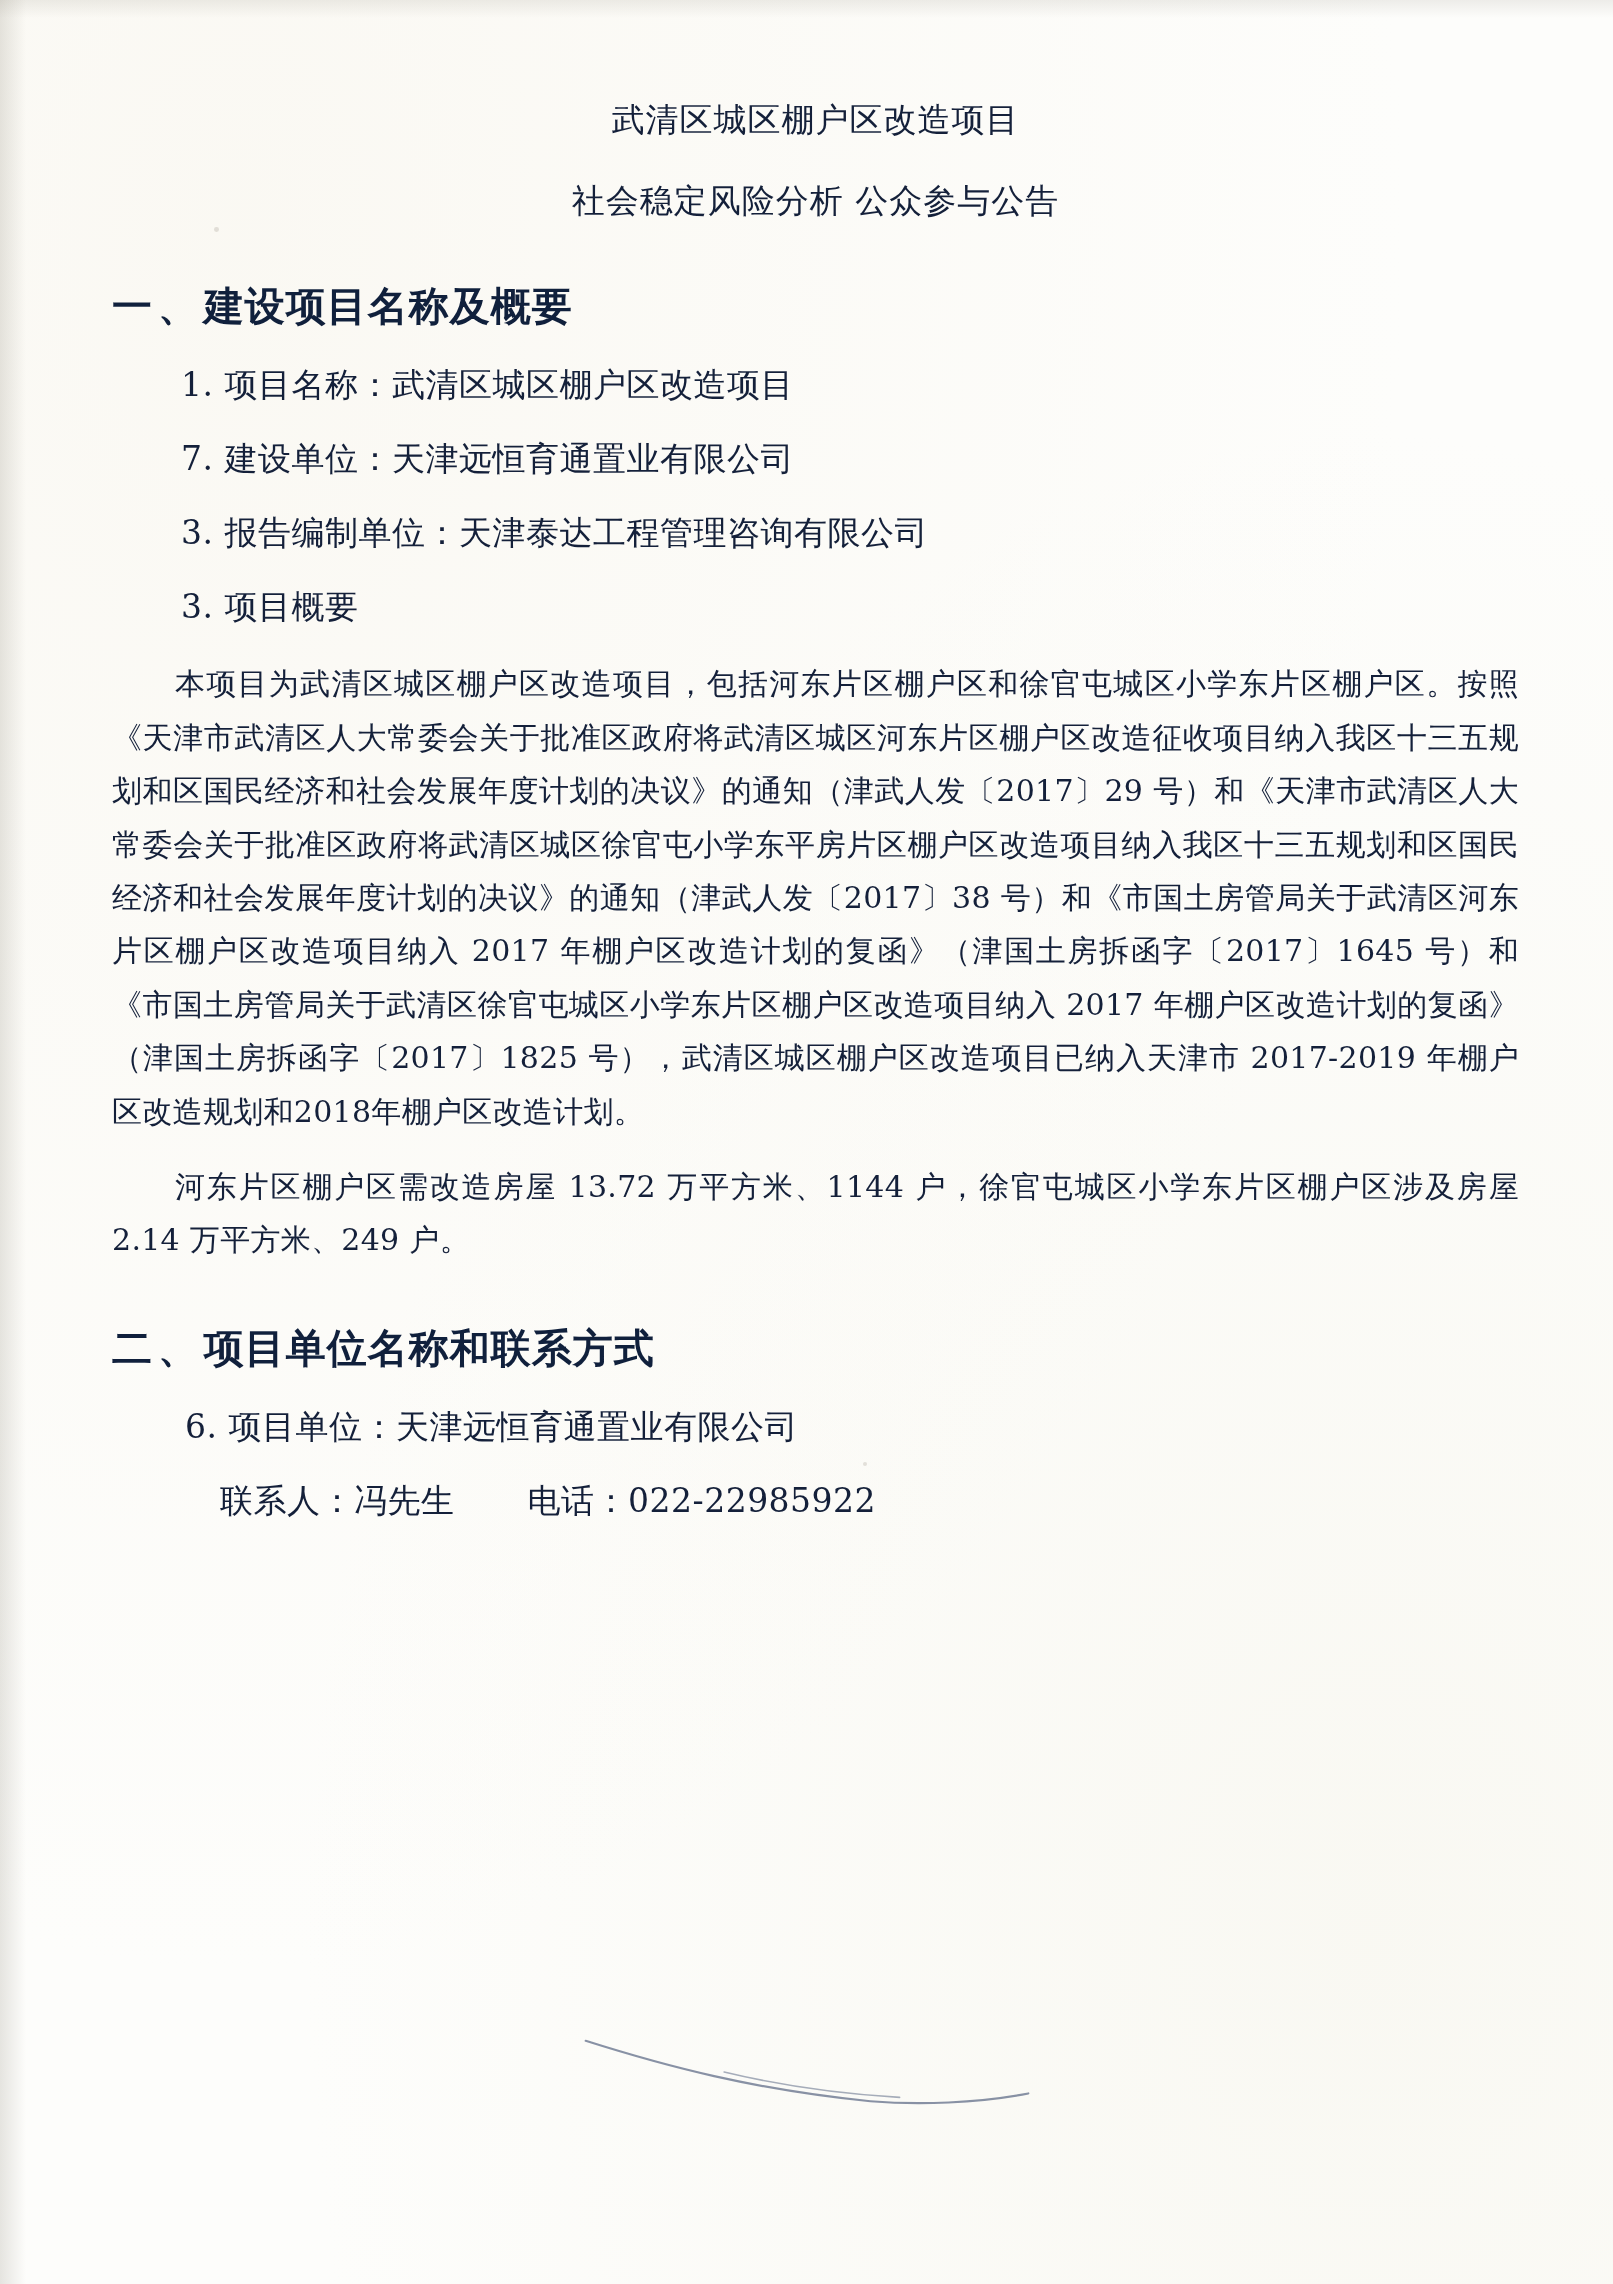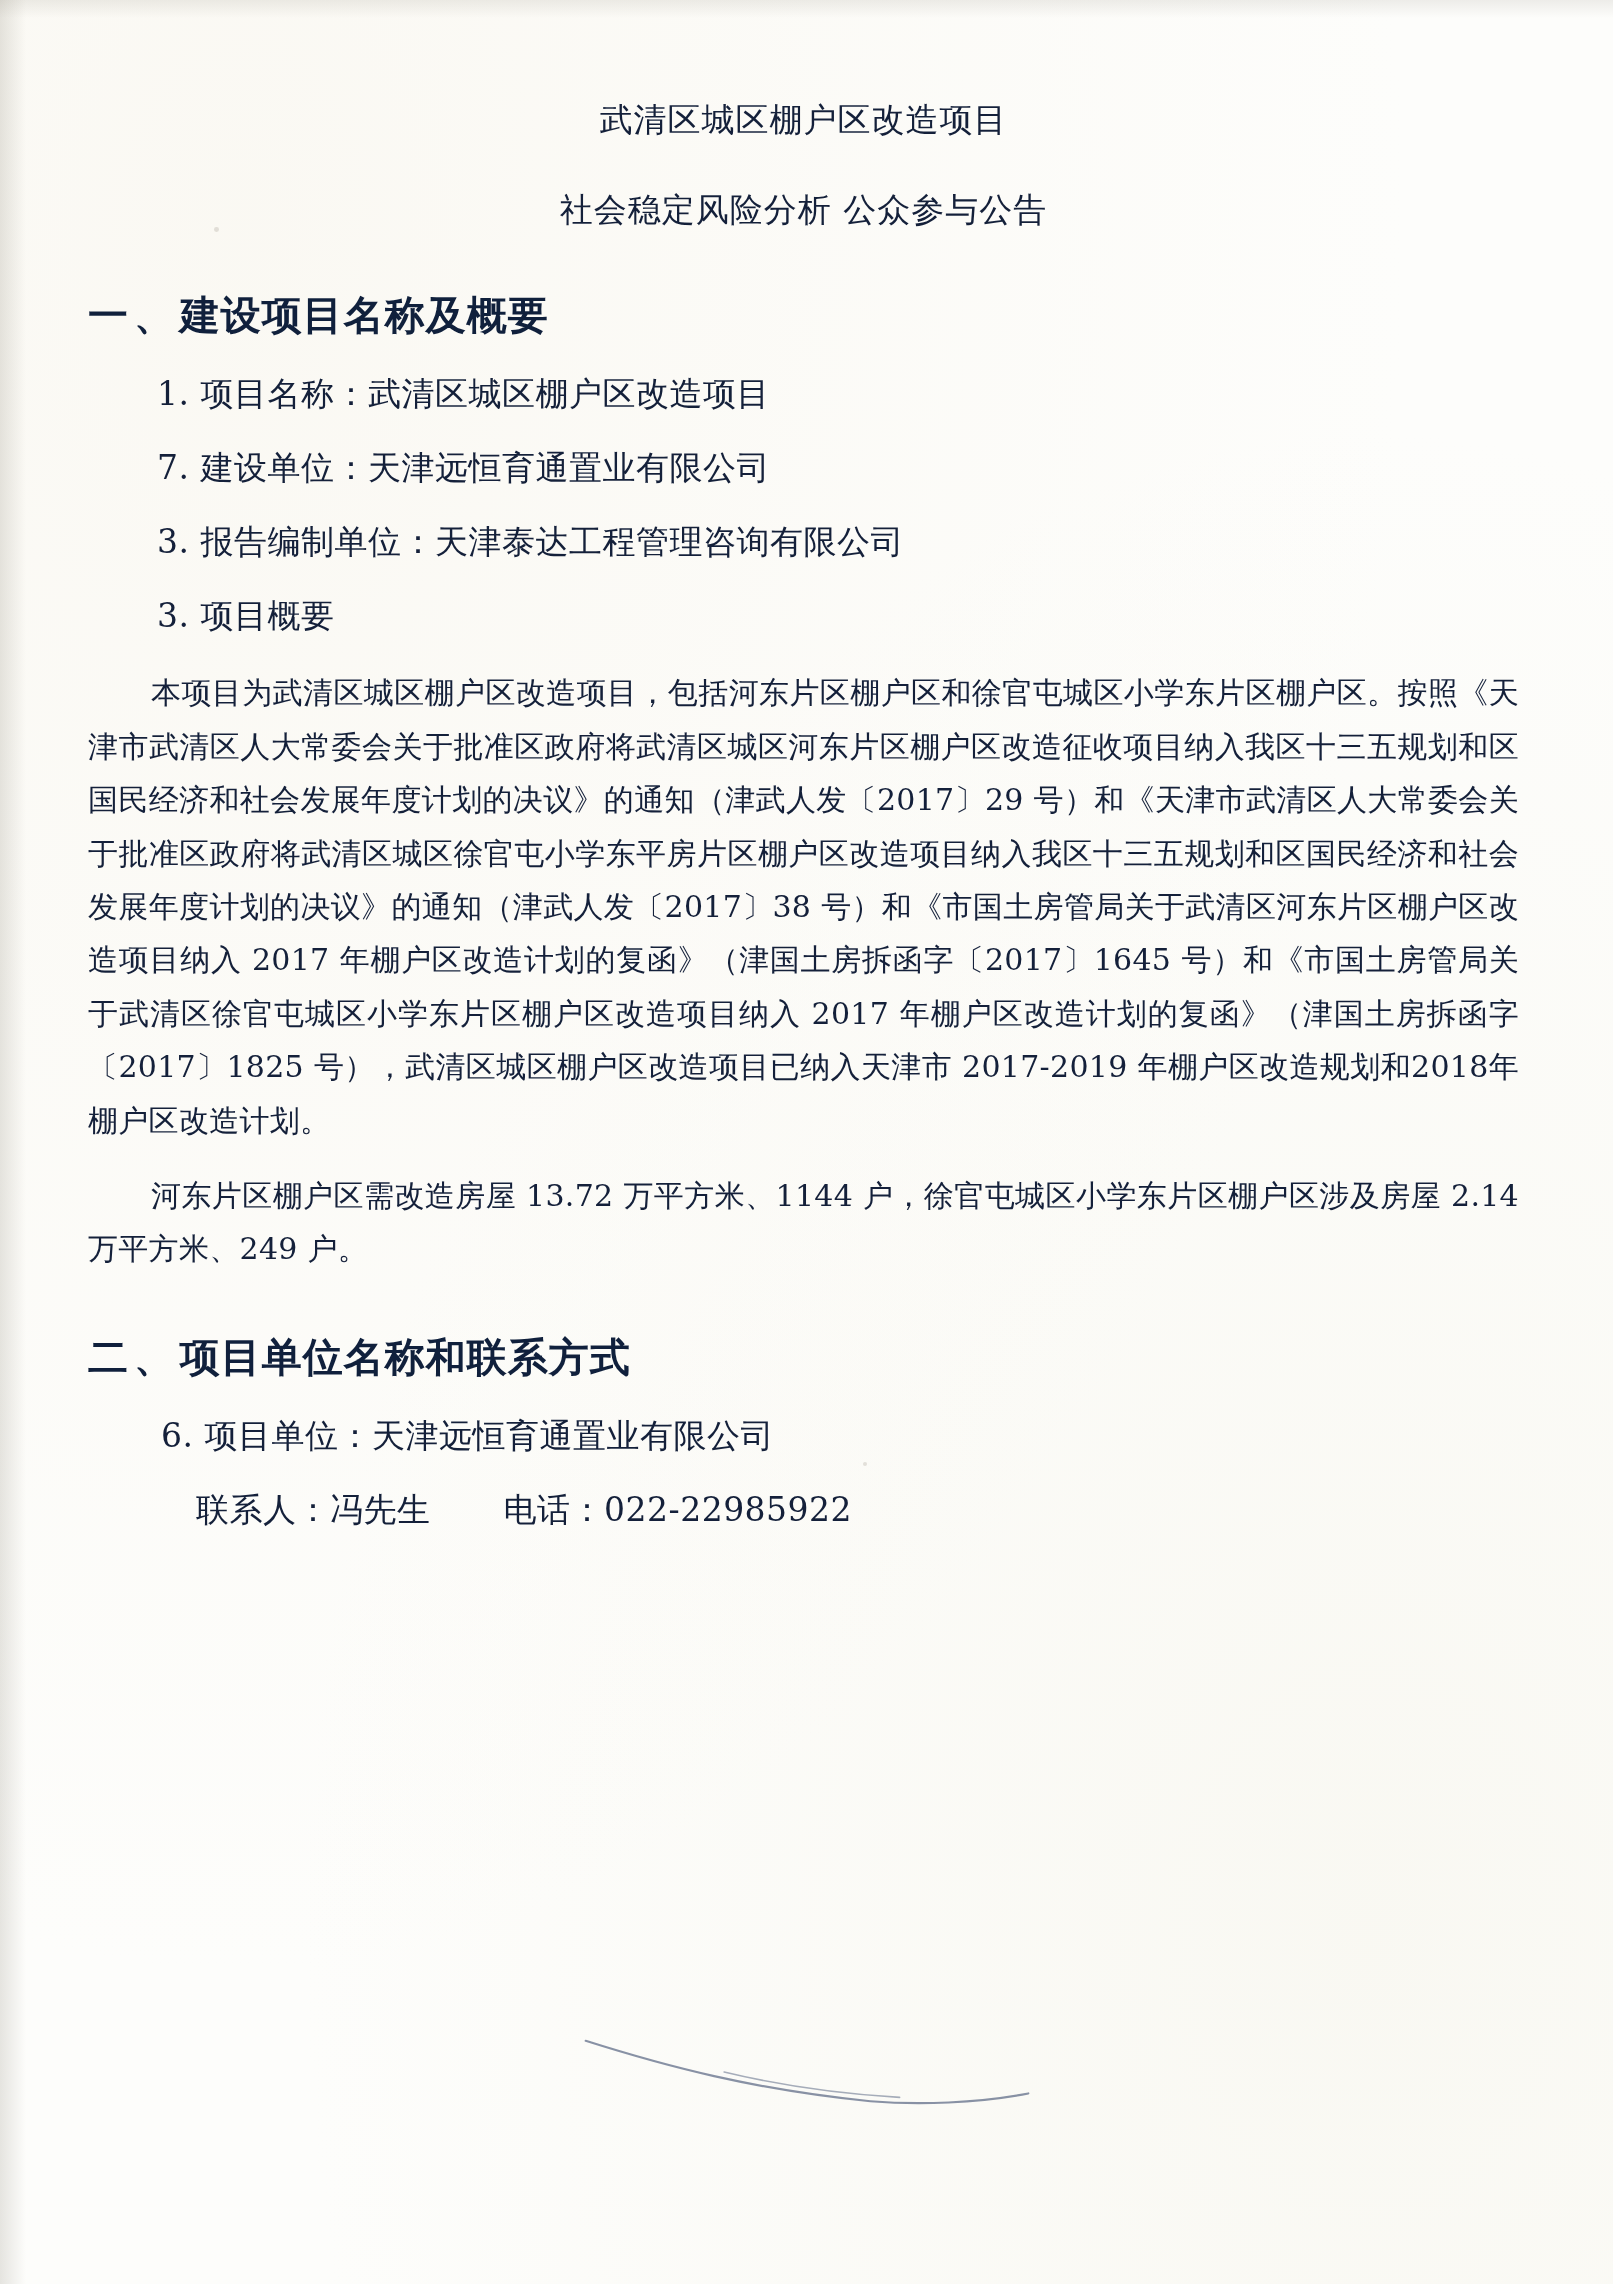--- a/index.html
+++ b/index.html
@@ -18,33 +18,33 @@
   .page {
     position: absolute;
     inset: 0;
     background: #fdfdfb;
     background-image:
       radial-gradient(ellipse at 15% 10%, rgba(250,248,242,0.9) 0%, rgba(253,253,251,0) 60%),
       radial-gradient(ellipse at 85% 85%, rgba(248,247,240,0.8) 0%, rgba(253,253,251,0) 55%);
   }
   .content {
     position: absolute;
-    left: 88px;
+    left: 112px;
     right: 94px;
     top: 0;
   }
   .title {
     text-align: center;
     font-size: 33px;
     letter-spacing: 1px;
     color: #14203a;
     font-weight: 500;
   }
   .title.t1 { margin-top: 98px; }
-  .title.t2 { margin-top: 45px; }
+  .title.t2 { margin-top: 36px; }
   .heading {
     font-size: 40px;
     font-weight: 700;
     color: #10203c;
     margin-top: 55px;
     letter-spacing: 1px;
   }
   .heading .num { letter-spacing: 5.9px; }
   .item {
     font-size: 33px;

